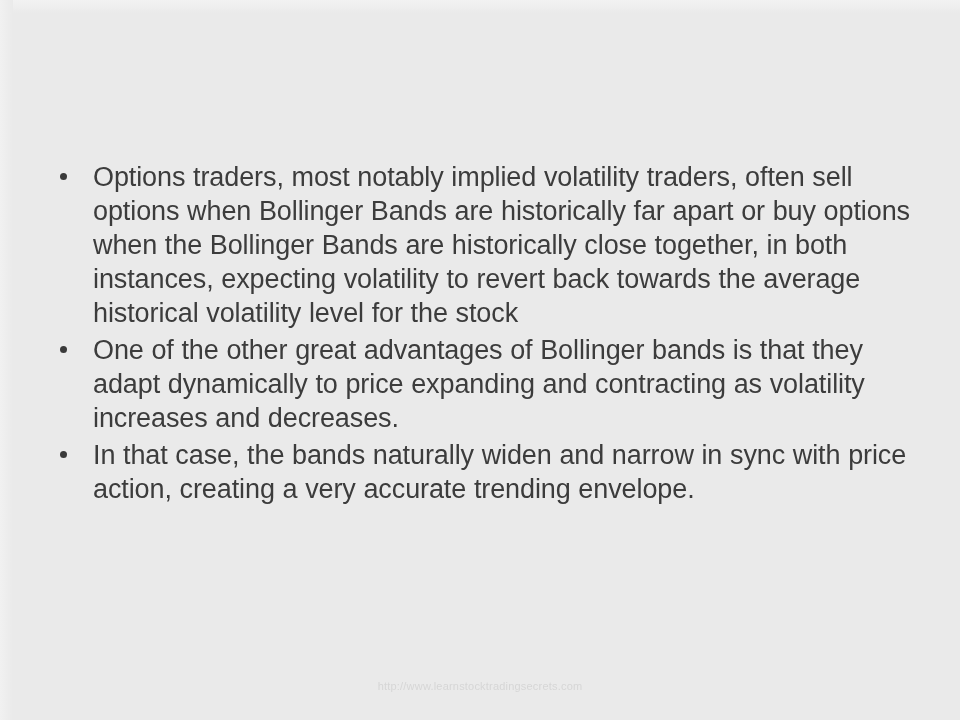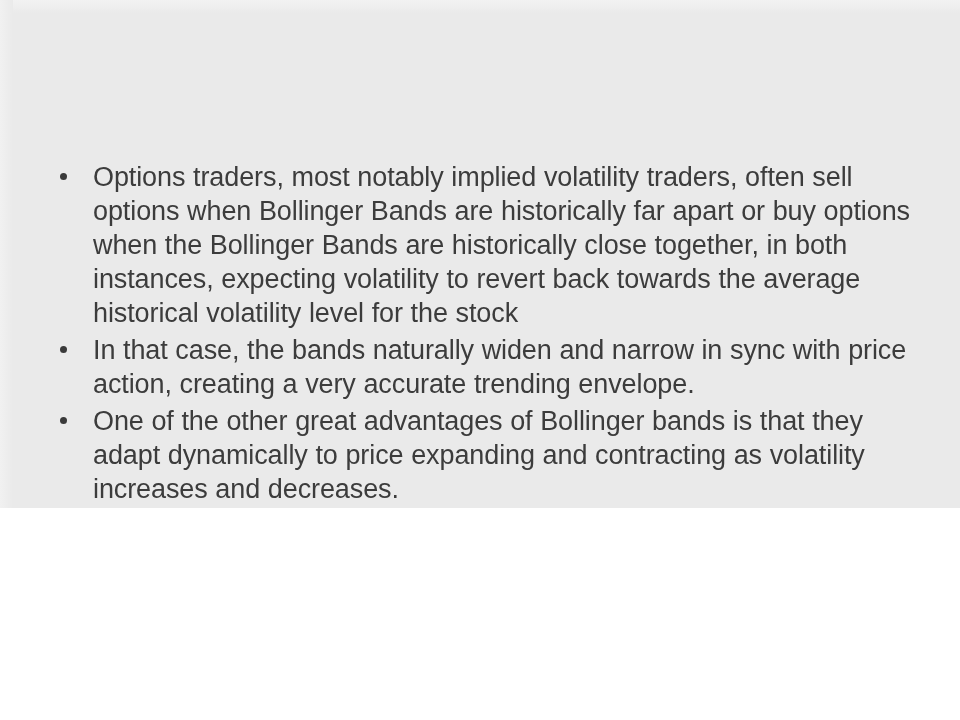--- a/index.html
+++ b/index.html
@@ -12,21 +12,21 @@
     width: 960px;
     height: 720px;
     overflow: hidden;
     background: #ffffff;
     font-family: "Liberation Sans", "DejaVu Sans", sans-serif;
   }
 
   #slide {
     position: relative;
     width: 960px;
-    height: 508px;
+    height: 720px;
     background: #eaeaea;
     box-sizing: border-box;
     overflow: hidden;
   }
 
   
   #slide::before {
     content: "";
     position: absolute;
     top: 0; left: 0;
@@ -103,25 +103,25 @@
 
   <div class="content-body">
 
     <div class="bullet-item">
       <span class="bullet-marker"></span>
       <span class="bullet-text">Options traders, most notably implied volatility traders, often sell options when Bollinger Bands are historically far apart or buy options when the Bollinger Bands are historically close together, in both instances, expecting volatility to revert back towards the average historical volatility level for the stock</span>
     </div>
 
     <div class="bullet-item">
       <span class="bullet-marker"></span>
-      <span class="bullet-text">In that case, the bands naturally widen and narrow in sync with price action, creating a very accurate trending envelope.</span>
+      <span class="bullet-text">One of the other great advantages of Bollinger bands is that they adapt dynamically to price expanding and contracting as volatility increases and decreases.</span>
     </div>
 
     <div class="bullet-item">
       <span class="bullet-marker"></span>
-      <span class="bullet-text">One of the other great advantages of Bollinger bands is that they adapt dynamically to price expanding and contracting as volatility increases and decreases.</span>
+      <span class="bullet-text">In that case, the bands naturally widen and narrow in sync with price action, creating a very accurate trending envelope.</span>
     </div>
 
   </div>
 
   <div class="footer-url">http://www.learnstocktradingsecrets.com</div>
 
 </div>
 
 </body></html>

